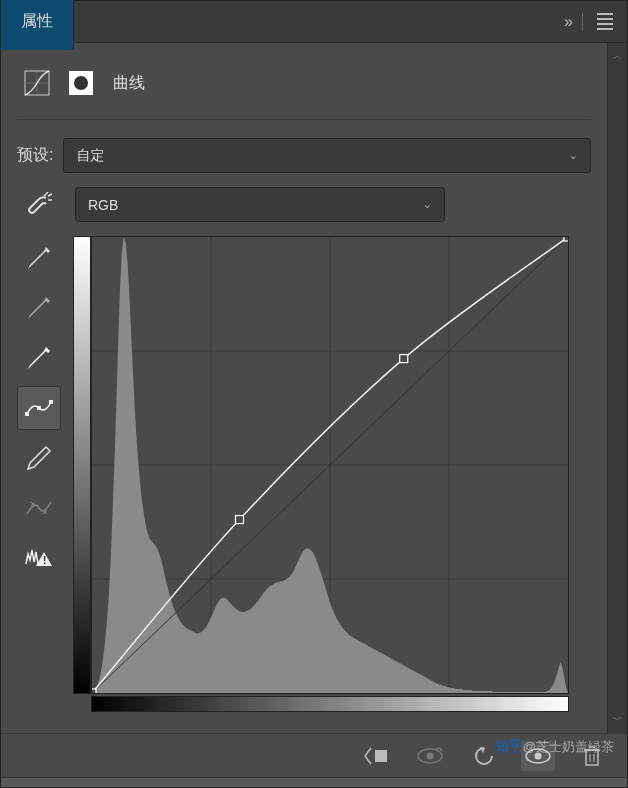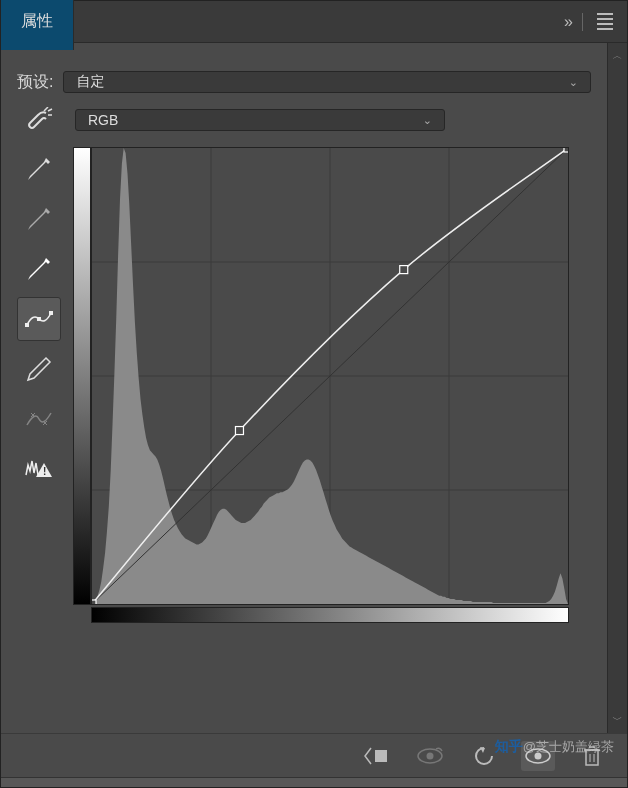--- a/index.html
+++ b/index.html
@@ -75,21 +75,21 @@
   align-items: center;
   gap: 10px;
   margin: 18px 0 14px 0;
 }
 .preset-label { color: #d8d8d8; font-size: 16px; }
 .select {
   flex: 1;
   background: #3a3a3a;
   border: 1px solid #262626;
   border-radius: 3px;
-  height: 22px;
+  height: 35px;
   display: flex;
   align-items: center;
   padding: 0 12px;
   color: #ddd;
   justify-content: space-between;
 }
 .select .caret { font-size: 11px; color: #aaa; }
 
 .channel-row {
   display: flex;
@@ -214,20 +214,37 @@
           <span></span>
           <span></span>
           <span></span>
         </span>
     </div>
   </div>
 
   <div class="content-wrap">
     <div class="content">
 
+      <div class="type-row">
+        <div class="icon-btn icon-curves">
+          <svg width="26" height="26" viewBox="0 0 26 26">
+            <rect x="1" y="1" width="24" height="24" fill="none" stroke="#ccc" stroke-width="1"></rect>
+            <line x1="1" y1="13" x2="25" y2="13" stroke="#888" stroke-width="0.5"></line>
+            <line x1="13" y1="1" x2="13" y2="25" stroke="#888" stroke-width="0.5"></line>
+            <path d="M 1 25 Q 8 22 13 13 Q 18 4 25 1" fill="none" stroke="#ddd" stroke-width="1.5"></path>
+          </svg>
+        </div>
+        <div class="icon-btn icon-mask">
+          <svg width="26" height="26" viewBox="0 0 26 26">
+            <rect x="1" y="1" width="24" height="24" fill="#fff"></rect>
+            <circle cx="13" cy="13" r="7" fill="#333"></circle>
+          </svg>
+        </div>
+        <div class="type-label">曲线</div>
+      </div>
 
       <div class="preset-row">
         <span class="preset-label">预设:</span>
         <div class="select">
           <span>自定</span>
           <span class="caret">⌄</span>
         </div>
       </div>
 
       <div class="channel-row">

